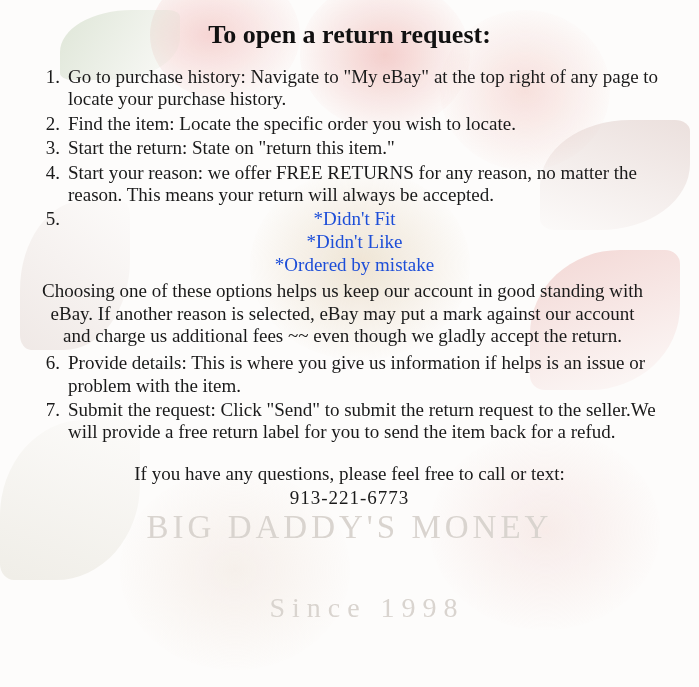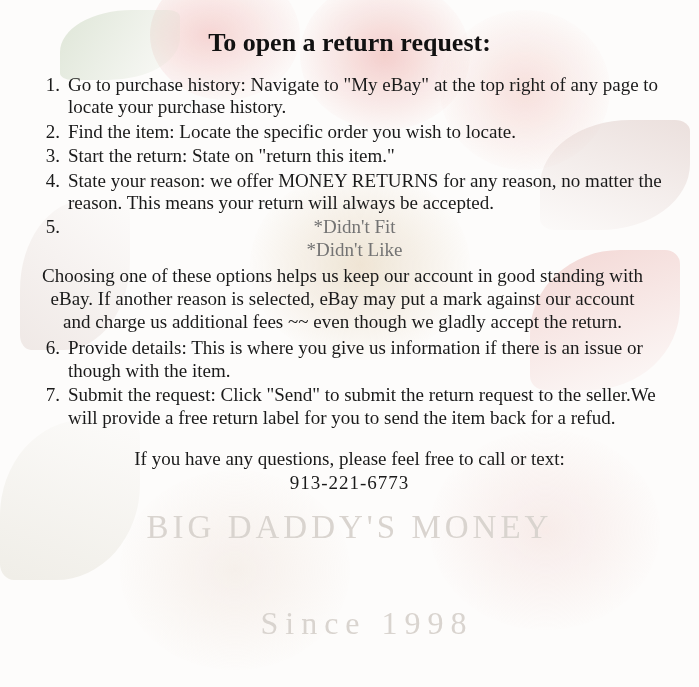--- a/index.html
+++ b/index.html
@@ -44,31 +44,31 @@
     font-family: "Liberation Serif", serif;
     letter-spacing: 4px;
     pointer-events: none;
     white-space: nowrap;
   }
   #wm-main {
     top: 509px;
     font-size: 33px;
   }
   #wm-sub {
-    top: 605px;
-    font-size: 32px;
+    top: 592px;
+    font-size: 28px;
     letter-spacing: 7px;
     padding-left: 35px;
   }
 
   
   .content {
     position: relative;
     z-index: 5;
-    padding: 28px 26px 10px 26px;
+    padding: 20px 26px 10px 26px;
   }
   h1 {
     margin: 0 0 16px 0;
     font-size: 26px;
     font-weight: bold;
     text-align: center;
     color: #111111;
     font-family: "Liberation Serif", serif;
   }
   ol.steps {
@@ -93,21 +93,21 @@
   }
   .reasons {
     margin: 2px 0 2px 0;
     padding: 0;
     list-style: none;
     text-align: center;
   }
   .reasons li {
     font-size: 19px;
     line-height: 1.2;
-    color: #737373;
+    color: #1d4ed8;
     padding-left: 10px;
   }
   .note {
     font-size: 19px;
     line-height: 1.2;
     color: #1a1a1a;
     text-align: center;
     margin: 3px 24px 4px 10px;
   }
   .footer {
@@ -156,38 +156,39 @@
       <li>
         <span class="num">2.</span>
         <span>Find the item: Locate the specific order you wish to locate.</span>
       </li>
       <li>
         <span class="num">3.</span>
         <span>Start the return: State on "return this item."</span>
       </li>
       <li>
         <span class="num">4.</span>
-        <span>State your reason: we offer MONEY RETURNS for any reason, no matter the reason. This means your return will always be accepted.</span>
+        <span>Start your reason: we offer FREE RETURNS for any reason, no matter the reason. This means your return will always be accepted.</span>
       </li>
       <li>
         <span class="num">5.</span>
       </li>
     </ol>
 
     <ul class="reasons">
       <li>*Didn't Fit</li>
       <li>*Didn't Like</li>
+      <li>*Ordered by mistake</li>
     </ul>
 
     <p class="note">Choosing one of these options helps us keep our account in good standing with eBay. If another reason is selected, eBay may put a mark against our account and charge us additional fees ~~ even though we gladly accept the return.</p>
 
     <ol class="steps">
       <li>
         <span class="num">6.</span>
-        <span>Provide details: This is where you give us information if there is an issue or though with the item.</span>
+        <span>Provide details: This is where you give us information if helps is an issue or problem with the item.</span>
       </li>
       <li>
         <span class="num">7.</span>
         <span>Submit the request: Click "Send" to submit the return request to the seller.We will provide a free return label for you to send the item back for a refud.</span>
       </li>
     </ol>
 
     <div class="footer">
       <div>If you have any questions, please feel free to call or text:</div>
       <div class="phone">913-221-6773</div>

